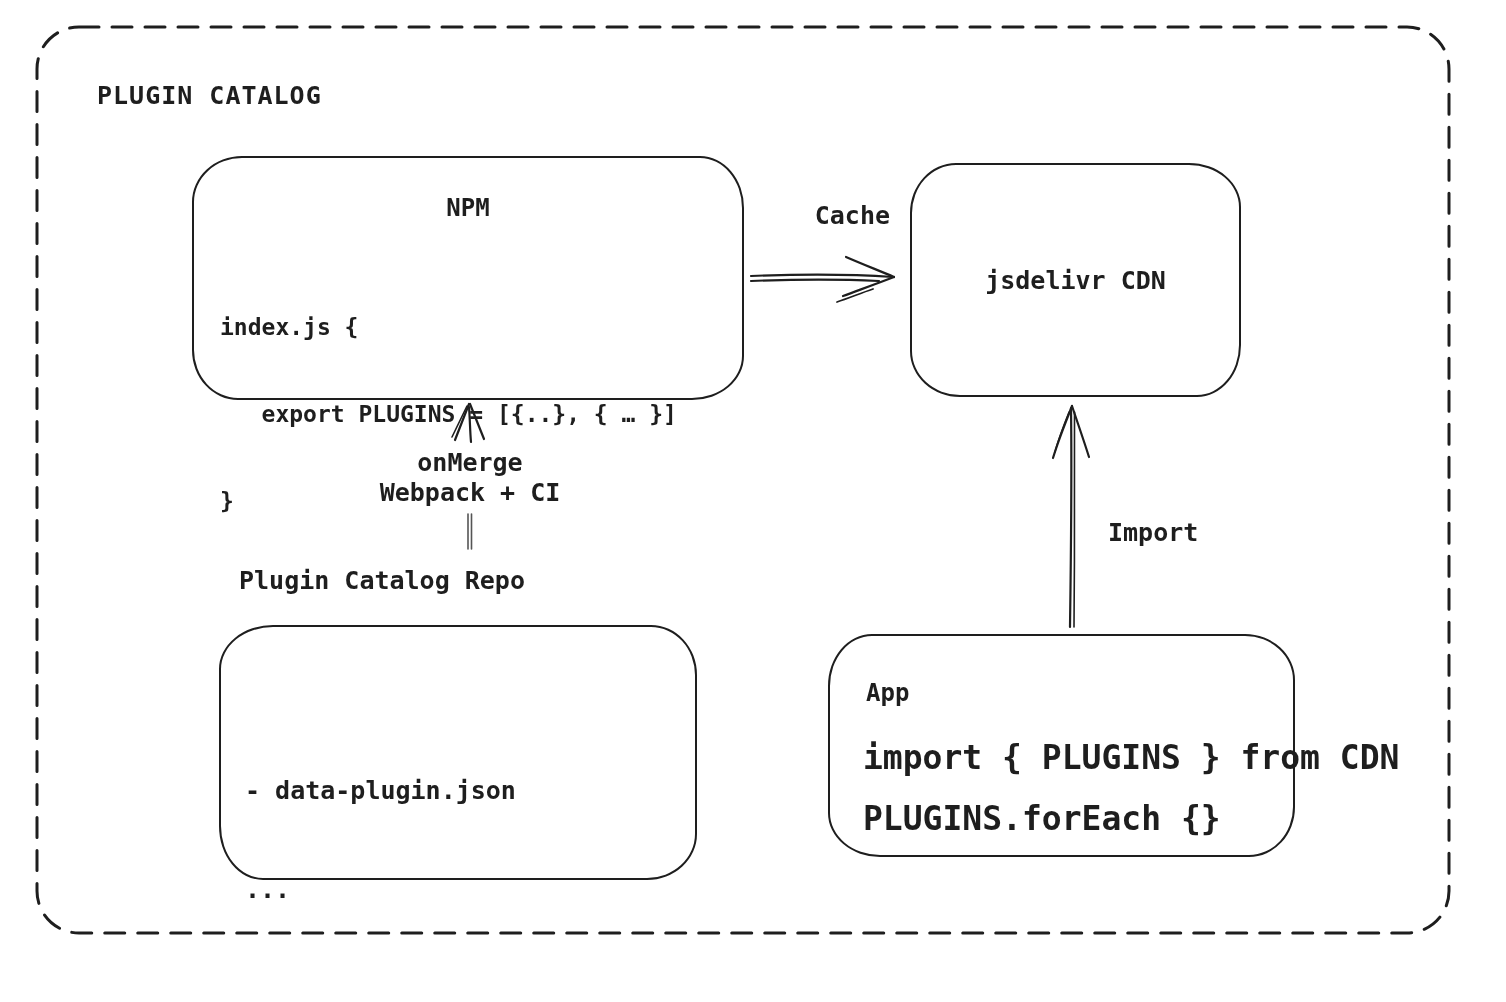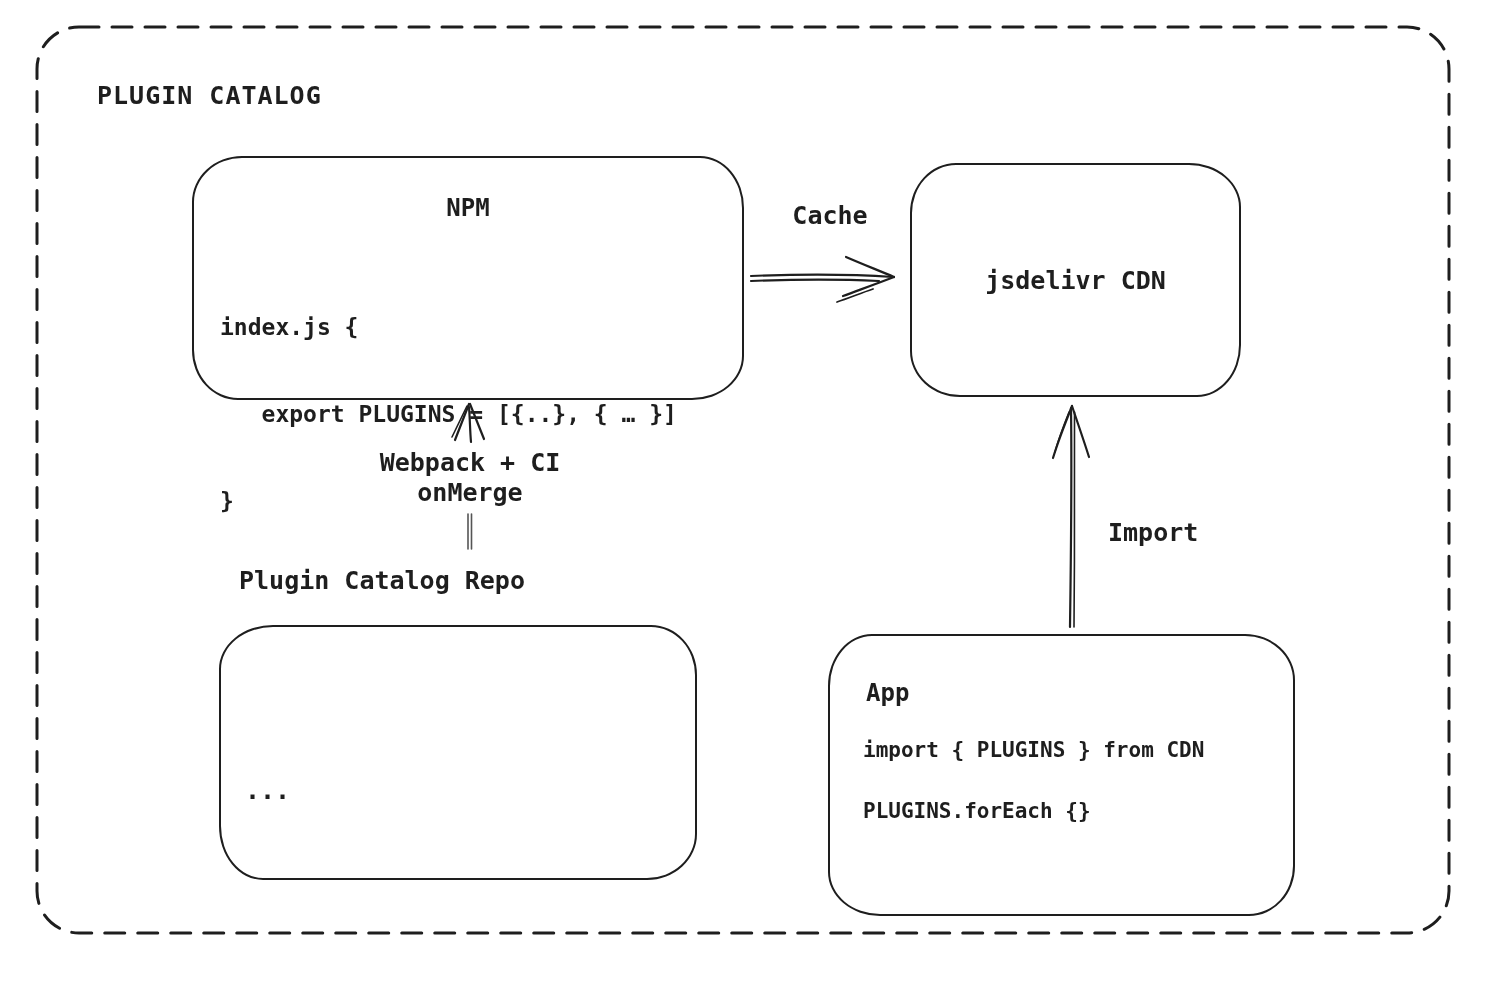--- a/index.html
+++ b/index.html
@@ -19,28 +19,28 @@
   .node{position:absolute;border:2.5px solid #1e1e1e;background:#ffffff;box-sizing:border-box;}
   .npm-box{left:192px;top:156px;width:552px;height:244px;border-radius:50px 44px 52px 46px / 46px 52px 44px 50px;}
   .npm-title{left:0;right:0;top:36px;text-align:center;font-size:24px;}
   .npm-code{left:26px;top:97px;font-size:23px;line-height:29px;white-space:pre;}
   .cdn-box{left:910px;top:163px;width:331px;height:234px;border-radius:46px 52px 44px 50px / 50px 44px 52px 46px;
            display:flex;align-items:center;justify-content:center;}
   .cdn-label{font-size:25px;}
   .repo-title{left:239px;top:566px;width:390px;font-size:25px;}
   .repo-box{left:219px;top:625px;width:478px;height:255px;border-radius:54px 46px 50px 44px / 44px 50px 46px 54px;}
   .repo-files{left:24px;top:81px;font-size:25px;line-height:33px;white-space:pre;}
-  .app-box{left:828px;top:634px;width:467px;height:282px;border-radius:44px 50px 46px 52px / 52px 46px 50px 44px;}
+  .app-box{left:828px;top:634px;width:467px;height:223px;border-radius:44px 50px 46px 52px / 52px 46px 50px 44px;}
   .app-title{left:36px;top:43px;font-size:24px;}
-  .app-line{left:33px;font-size:21px;white-space:pre;}
+  .app-line{left:33px;font-size:33px;white-space:pre;}
   .app-line-0{top:102px;}
   .app-line-1{top:163px;text-align:right;}
   
   .edge-label{position:absolute;font-size:25px;}
-  .cache-label{left:770px;top:201px;width:120px;text-align:center;}
+  .cache-label{left:770px;top:201px;width:120px;text-align:right;}
   .build-label{left:345px;top:448px;width:250px;text-align:center;line-height:30px;}
   .import-label{left:1108px;top:518px;}
 </style>
 </head>
 <body>
 
 <div class="canvas">
 
   <svg class="strokes" viewBox="0 0 1506 1002" fill="none" stroke="#1e1e1e" stroke-width="2.2" stroke-linecap="round">
 
@@ -83,27 +83,28 @@
     </div>
   </div>
 
   <div class="node cdn-box">
     <div class="cdn-label">jsdelivr CDN</div>
   </div>
 
   <div class="edge-label cache-label">Cache</div>
 
   <div class="edge-label build-label">
+    <div>onMerge</div>
     <div>Webpack + CI</div>
-    <div>onMerge</div>
   </div>
 
   <div class="abs repo-title">Plugin Catalog Repo</div>
   <div class="node repo-box">
     <div class="abs repo-files">
+      <div>- data-plugin.json</div>
       <div>...</div>
     </div>
   </div>
 
   <div class="node app-box">
     <div class="abs app-title">App</div>
     <div class="abs app-line app-line-0">import { PLUGINS } from CDN</div>
     <div class="abs app-line app-line-1">PLUGINS.forEach {}</div>
   </div>
 

